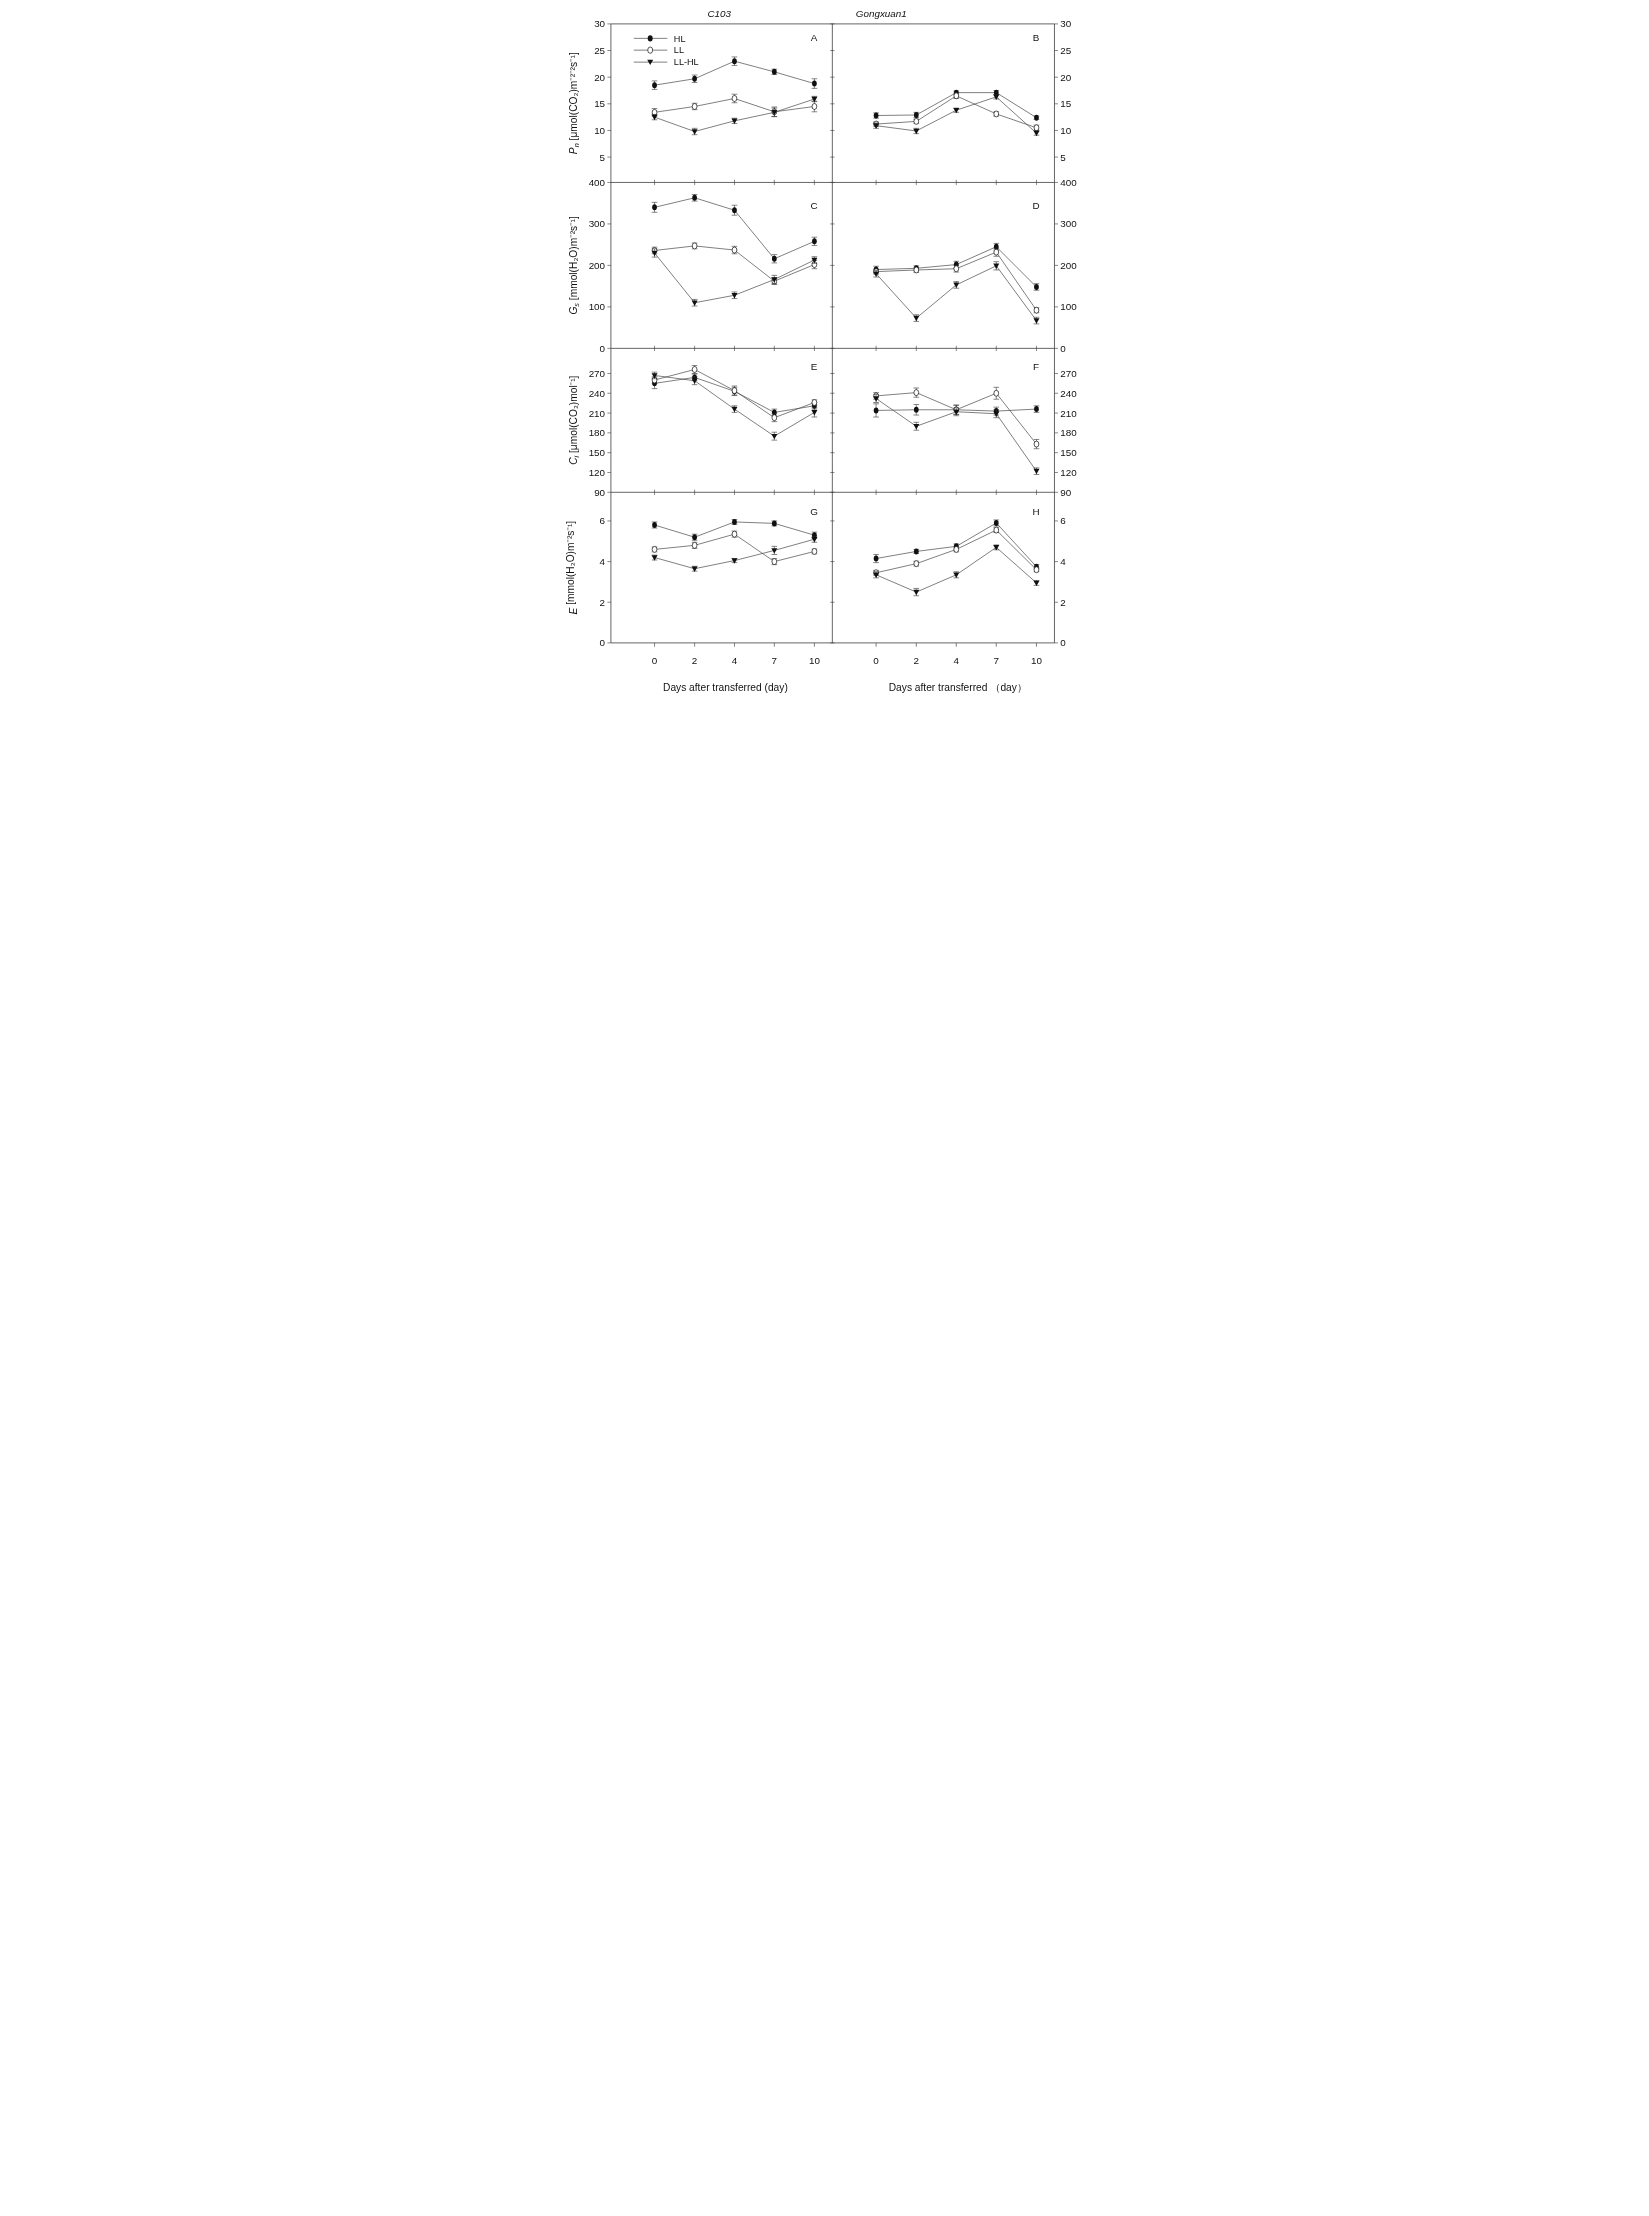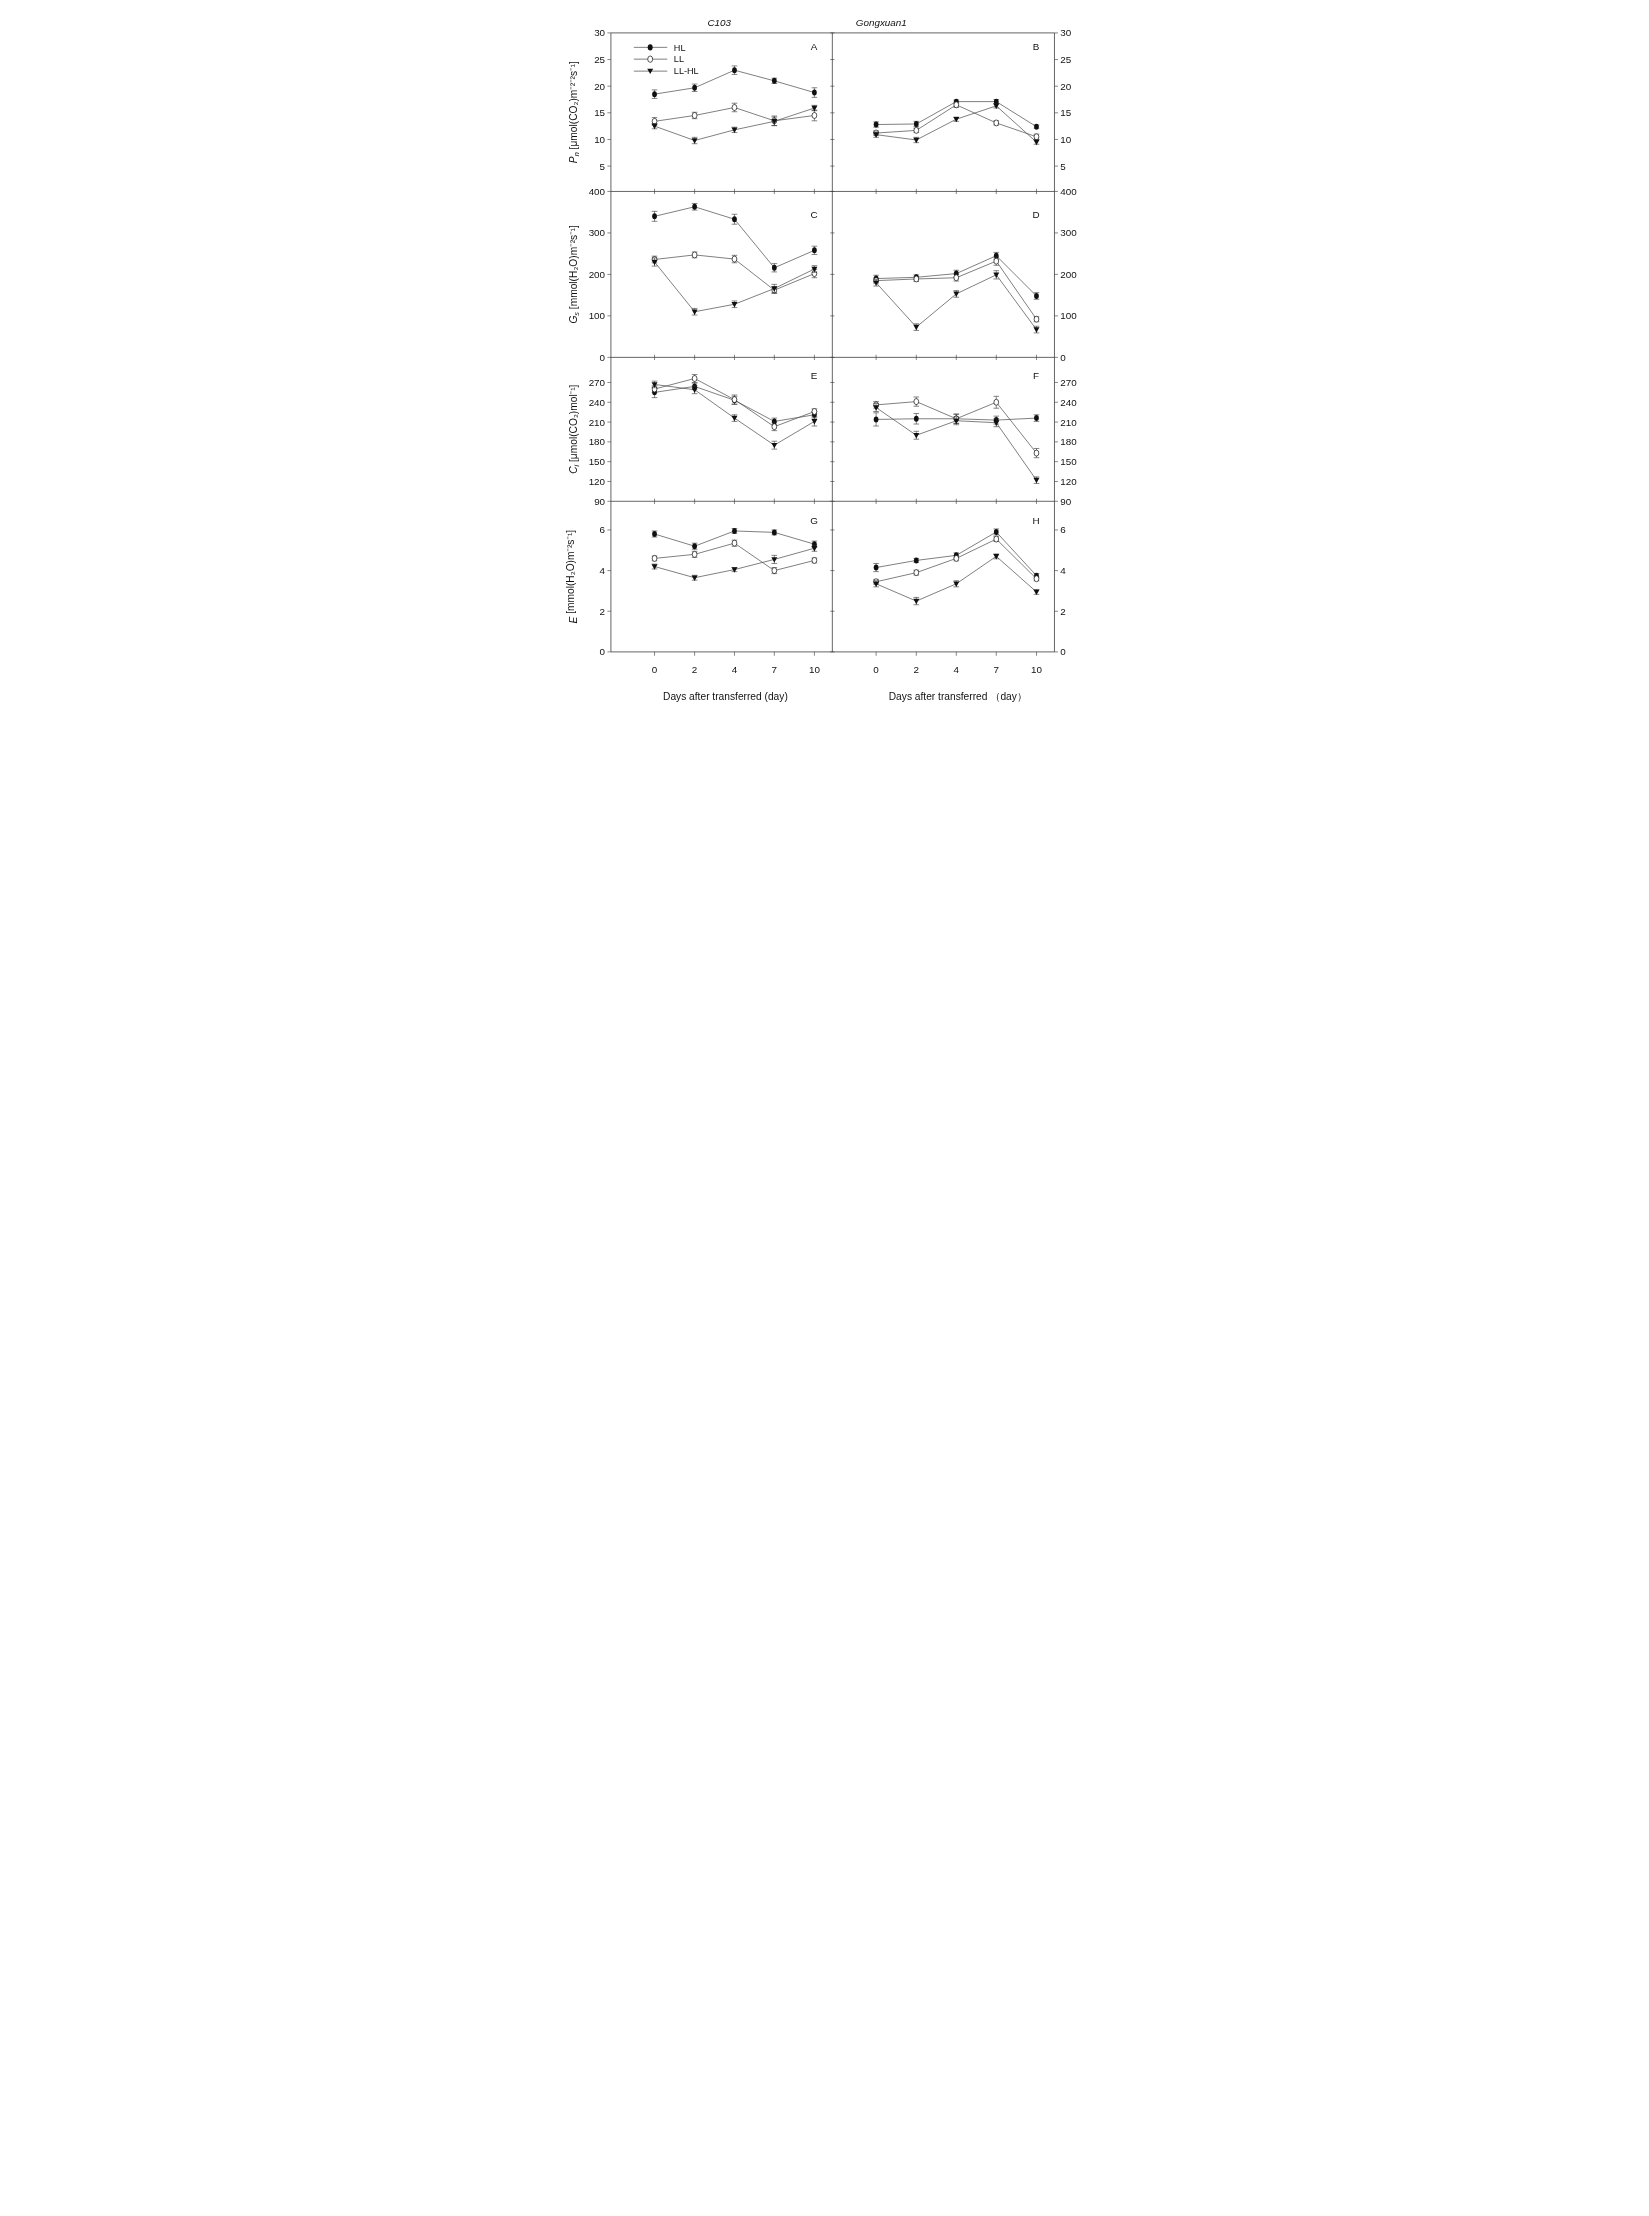--- a/index.html
+++ b/index.html
@@ -1,17 +1,17 @@
 <!DOCTYPE html>
 <html style="font-size:9px"><head>
 <meta charset="utf-8">
 <style>
   html,body{margin:0;padding:0;background:#ffffff;}
   body{display:flex;justify-content:center;align-items:flex-start;font-family:"Liberation Sans",sans-serif;}
-  .fig-wrap{width:517px;max-width:98vw;margin:13px auto;}
+  .fig-wrap{width:517px;max-width:98vw;margin:4px auto;}
   svg{display:block;width:100%;height:auto;background:#ffffff;}
   svg text{font-family:"Liberation Sans",sans-serif;fill:#111111;}
   .tick{font-size:56px;}
   .title{font-size:56px;font-style:italic;}
   .letter{font-size:56px;}
   .cap{font-size:58px;}
   .ylab{font-size:58px;}
   .var{font-style:italic;}
   .sub{font-size:42px;font-style:italic;}
   .leg{font-size:52px;}

